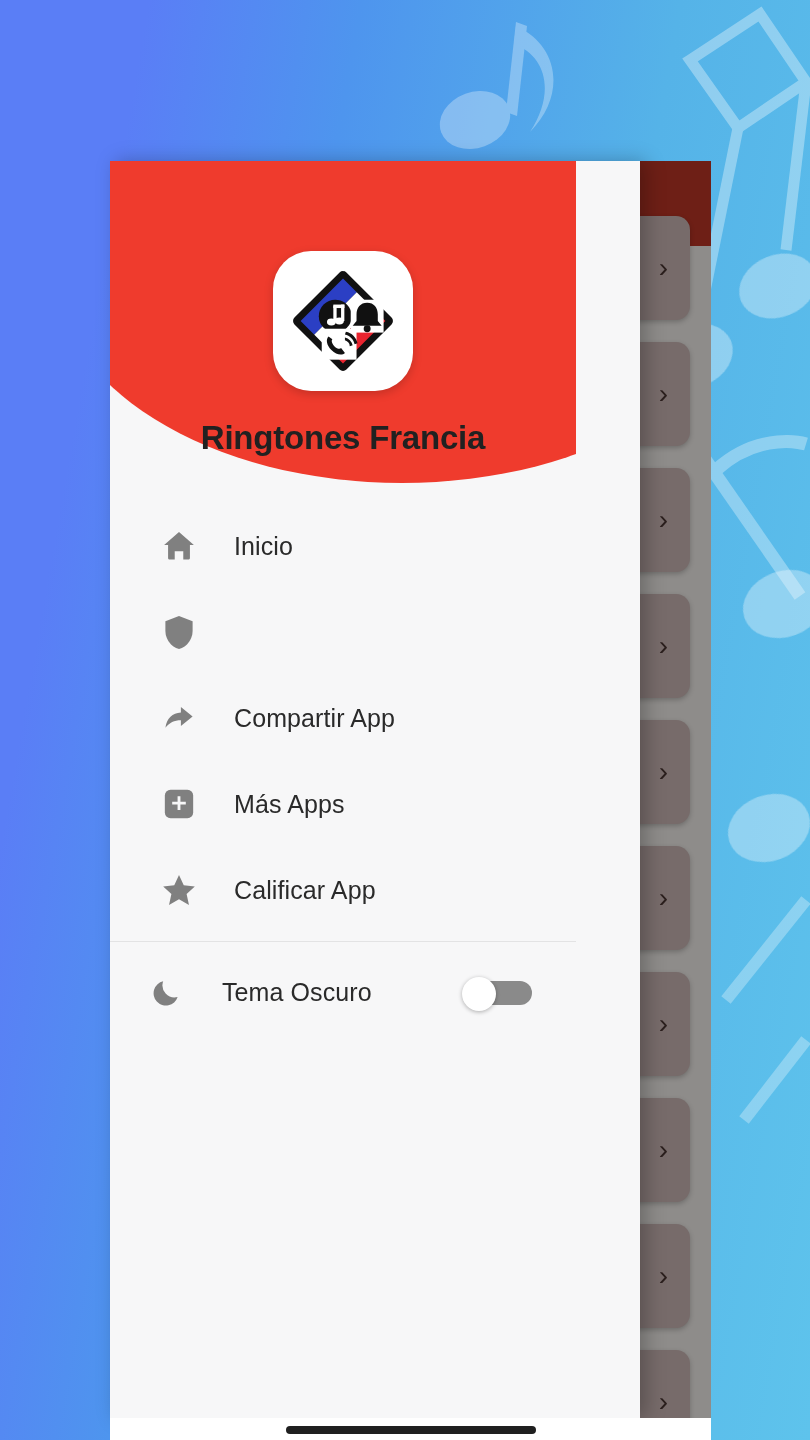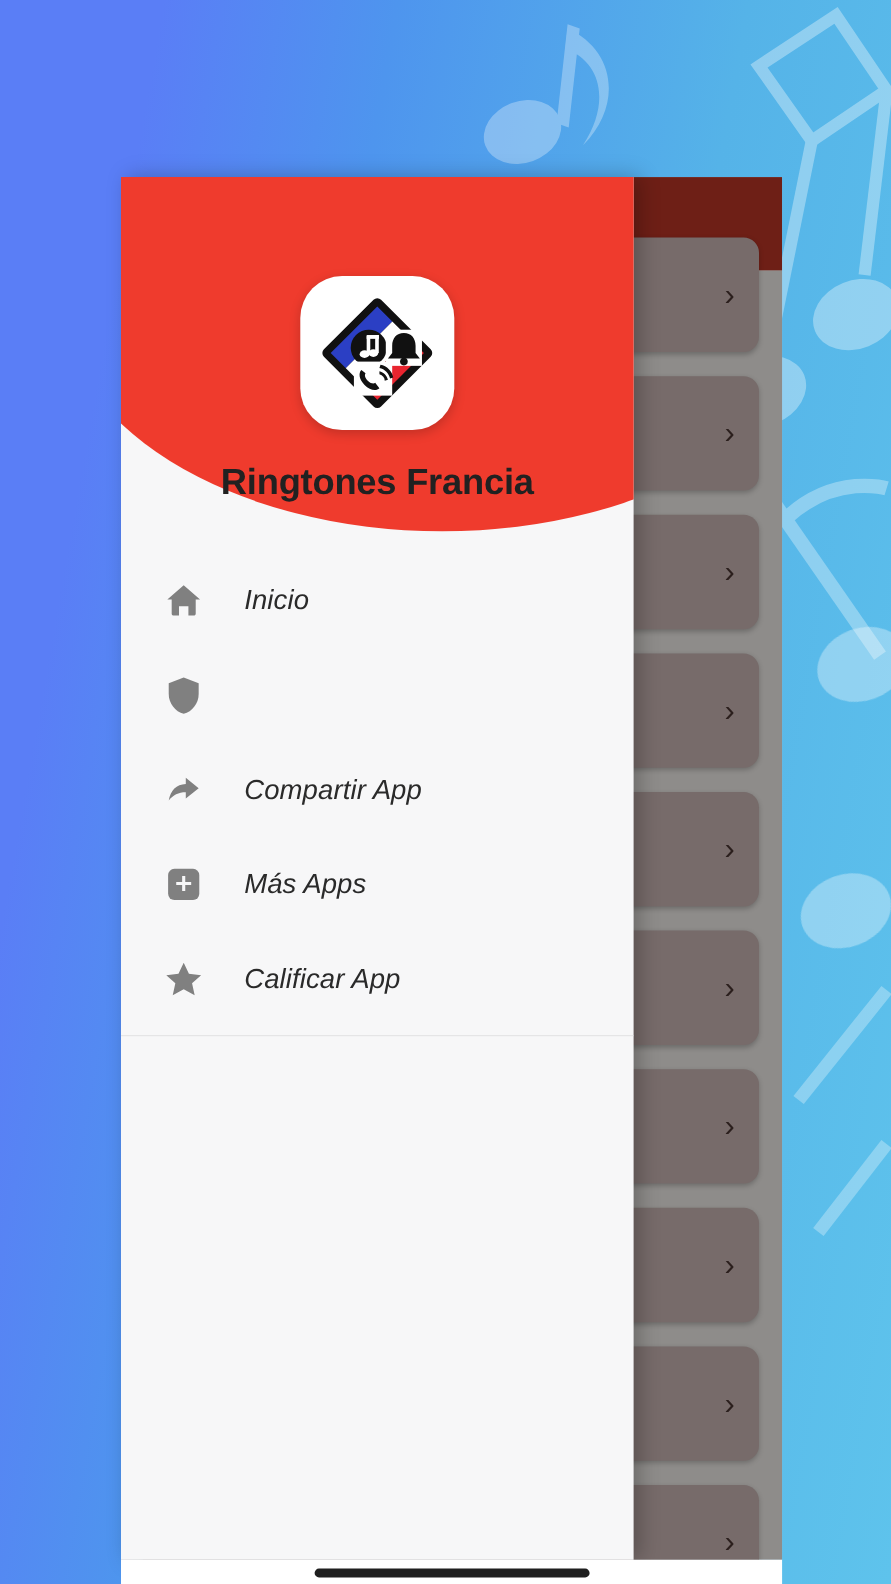--- a/index.html
+++ b/index.html
@@ -41,21 +41,21 @@
   }
 
   
   #scrim{
     position:absolute; left:110px; top:161px; width:601px; height:1257px;
     background:rgba(0,0,0,0.0);
   }
 
   
   #drawer{
-    position:absolute; left:110px; top:161px; width:466px; height:1257px;
+    position:absolute; left:110px; top:161px; width:530px; height:1257px;
     background:#f7f7f8; overflow:hidden;
     box-shadow:6px 0 18px rgba(0,0,0,.25);
   }
   #drawer-header{
     position:relative; width:466px; height:330px; overflow:hidden;
   }
   #header-blob{
     position:absolute; left:-58px; top:-198px;
     width:700px; height:520px;
     background:#ef3b2d;
@@ -69,21 +69,21 @@
   }
   #app-title{
     position:absolute; left:0; top:258px; width:466px;
     text-align:center; font-size:33px; font-weight:bold;
     color:#212121; letter-spacing:-.2px;
   }
 
   #drawer-menu{ position:absolute; top:342px; left:0; width:466px; }
   .menu-item{
     display:flex; align-items:center; height:86px;
-    padding-left:26px; cursor:pointer;font-style:italic;
+    padding-left:38px; cursor:pointer;
   }
   .menu-icon{
     width:62px; flex:0 0 62px; display:flex;
     align-items:center; justify-content:center; color:#808080;
   }
   .menu-label{
     font-size:25px; color:#2a2a2a; margin-left:24px;
     font-weight:400; letter-spacing:.1px;
   }
 
@@ -279,17 +279,29 @@
         <svg width="38" height="38" viewBox="0 0 24 24" fill="#808080">
             <path d="M12 2.6 15 9l7 .8-5.2 4.7 1.5 6.9L12 17.9 5.7 21.4l1.5-6.9L2 9.8 9 9z"></path>
           </svg>
       </span>
       <span class="menu-label">Calificar App</span>
     </div>
   </div>
 
   <div id="drawer-divider"></div>
 
+  <div id="theme-row">
+    <span class="menu-icon">
+      <svg width="34" height="34" viewBox="0 0 24 24" fill="#808080">
+          <path d="M19.5 15.6A8.6 8.6 0 0 1 9.3 4.4 8.7 8.7 0 1 0 19.5 15.6z"></path>
+        </svg>
+    </span>
+    <span class="menu-label">Tema Oscuro</span>
+    <span id="theme-toggle">
+      <span id="toggle-track"></span>
+      <span id="toggle-knob"></span>
+    </span>
+  </div>
 </div>
 
 <div id="nav-bar">
   <div id="gesture-pill"></div>
 </div>
 
 </body></html>

